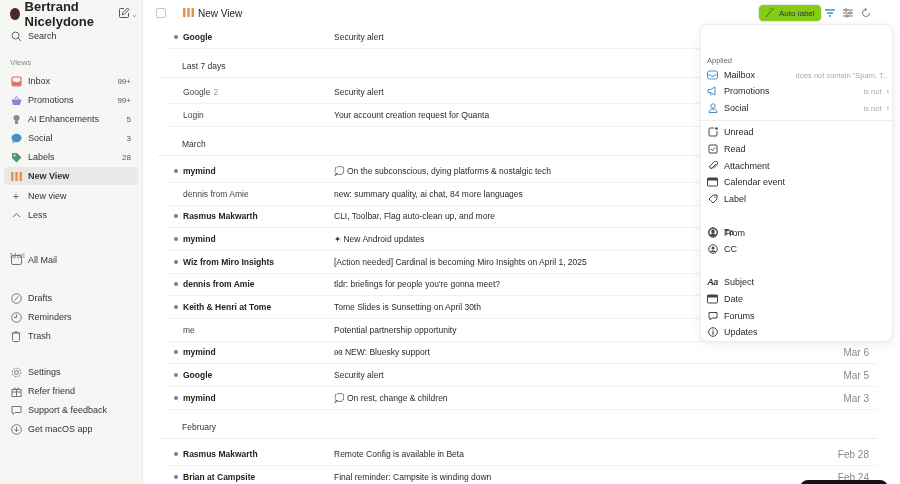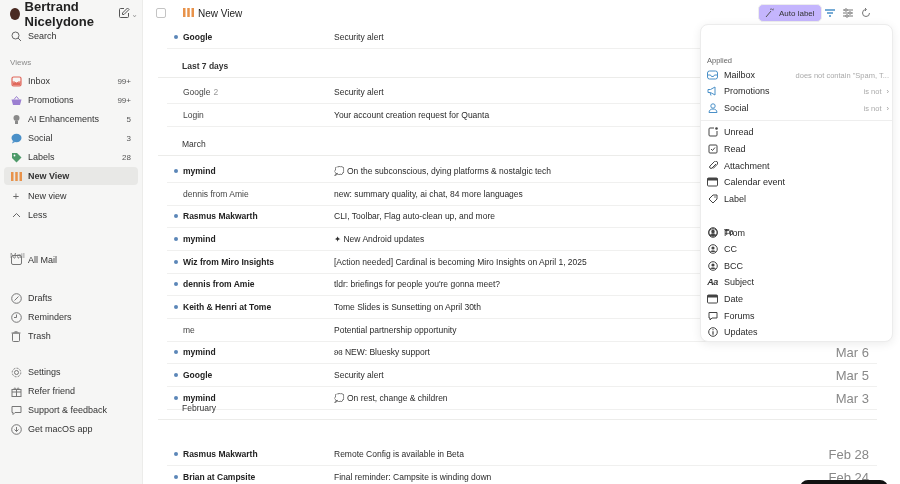--- a/index.html
+++ b/index.html
@@ -17,32 +17,32 @@
   .side-item .ico { width: 12px; height: 12px; margin-right: 6px; display: flex; align-items: center; justify-content: center; }
   .side-item .count { margin-left: auto; margin-right: 7px; color: #555; font-size: 8px; }
   .side-item.active { background: #e8e8e6; font-weight: bold; }
   .section-label { position: absolute; left: 10px; font-size: 8px; color: #8a8a8a; }
 
   
   .header { position: absolute; left: 143px; top: 0; right: 0; height: 26px; }
   .hdr-check { position: absolute; left: 13px; top: 8px; width: 10px; height: 10px; border: 1px solid #c4c4c4; border-radius: 2px; }
   .hdr-viewicon { position: absolute; left: 40px; top: 8px; }
   .hdr-title { position: absolute; left: 55px; top: 8px; font-size: 10px; color: #222; }
-  .autolabel { position: absolute; left: 615px; top: 4px; height: 18px; padding: 0 6px; border: 1px solid #ededed; border-radius: 5px; display: flex; align-items: center; font-size: 8px; color: #333; background: #c4b5fd; }
+  .autolabel { position: absolute; left: 615px; top: 4px; height: 18px; padding: 0 6px; border: 1px solid #ededed; border-radius: 5px; display: flex; align-items: center; font-size: 8px; color: #333; background: #84cc16; }
   .autolabel svg { margin-right: 4px; }
   .hdr-icon { position: absolute; top: 7px; width: 12px; height: 12px; }
 
   
   .list { position: absolute; left: 143px; top: 26px; right: 0; }
   .row { position: absolute; left: 24px; width: 710px; height: 23px; border-bottom: 1px solid #f0f0ef; font-size: 8.5px; display: flex; align-items: center; }
   .row .dot { position: absolute; left: 7px; width: 4px; height: 4px; border-radius: 50%; background: #5b86b8; }
   .row .sender { position: absolute; left: 16px; color: #444; }
   .row.unread .sender { font-weight: bold; color: #222; }
   .row .subject { position: absolute; left: 167px; color: #2a2a2a; white-space: nowrap; }
-  .row .date { position: absolute; right: 8px; color: #888; font-size: 13px; }
+  .row .date { position: absolute; right: 8px; color: #888; font-size: 10px; }
   .row .cnt { color: #999; font-weight: normal; margin-left: 3px; }
   .group { position: absolute; left: 15px; width: 719px; height: 24px; border-bottom: 1px solid #ececea; display: flex; align-items: center; padding-left: 24px; font-size: 8.5px; color: #333; }
 
   
   .popover { position: absolute; left: 700px; top: 24px; width: 193px; height: 318px; background: #fff; border: 1px solid #ececec; border-radius: 8px; box-shadow: 0 2px 10px rgba(0,0,0,0.08); }
   .filter-input { position: absolute; left: 6px; top: 6px; width: 180px; height: 18px; border: 1px solid #e4e4e4; border-radius: 5px; background: #f4f4f3; font-size: 8.5px; color: #999; padding-left: 5px; font-family: "Liberation Sans", sans-serif; outline: none; }
   .pop-label { position: absolute; left: 6px; top: 31px; font-size: 7.5px; color: #666; }
   .pop-item { position: absolute; left: 6px; width: 182px; height: 16px; display: flex; align-items: center; font-size: 9px; color: #2a2a2a; }
   .pop-item .ico { width: 11px; height: 11px; margin-right: 6px; display: flex; align-items: center; justify-content: center; font-style: italic; }
   .pop-item .cond { margin-left: auto; font-size: 7.5px; color: #aaa; display: flex; align-items: center; }
@@ -259,21 +259,21 @@
     </svg>
 </div>
 
 <div class="list">
   <div class="row unread" style="top:0px;">
     <span class="dot"></span>
     <span class="sender">Google</span>
     <span class="subject">Security alert</span>
   </div>
 
-  <div class="group" style="top:28px;font-weight:bold;">Last 7 days</div>
+  <div class="group" style="top:28px;">Last 7 days</div>
   <div class="row" style="top:55px;">
     <span class="sender"><span>Google</span><span class="cnt">2</span></span>
     <span class="subject">Security alert</span>
   </div>
   <div class="row" style="top:78px;">
     <span class="sender">Login</span>
     <span class="subject">Your account creation request for Quanta</span>
   </div>
 
   <div class="group" style="top:106px;">March</div>
@@ -327,21 +327,21 @@
       <span class="subject">Security alert</span>
       <span class="date">Mar 5</span>
     </div>
   <div class="row unread" style="top:361px;">
       <span class="dot"></span>
       <span class="sender">mymind</span>
       <span class="subject">💭 On rest, change &amp; children</span>
       <span class="date">Mar 3</span>
     </div>
 
-  <div class="group" style="top:370px;">February</div>
+  <div class="group" style="top:389px;">February</div>
   <div class="row unread" style="top:417px;">
       <span class="dot"></span>
       <span class="sender">Rasmus Makwarth</span>
       <span class="subject">Remote Config is available in Beta</span>
       <span class="date">Feb 28</span>
     </div>
   <div class="row unread" style="top:440px;">
       <span class="dot"></span>
       <span class="sender">Brian at Campsite</span>
       <span class="subject">Final reminder: Campsite is winding down</span>
@@ -460,30 +460,20 @@
   <div class="pop-item" style="top:216px;">
     <span class="ico">
         <svg width="10" height="10" viewBox="0 0 10 10">
           <circle cx="5" cy="5" r="4.3" fill="none" stroke="#444"></circle>
           <circle cx="5" cy="4" r="1.6" fill="#444"></circle>
           <path d="M2.3 8c1-1.5 4.4-1.5 5.4 0" fill="#444" stroke="#444"></path>
         </svg>
       </span>
     <span>CC</span>
   </div>
-  <div class="pop-item" style="top:233px;">
-    <span class="ico">
-        <svg width="10" height="10" viewBox="0 0 10 10">
-          <circle cx="5" cy="5" r="4.3" fill="none" stroke="#444"></circle>
-          <circle cx="5" cy="4" r="1.6" fill="#444"></circle>
-          <path d="M2.3 8c1-1.5 4.4-1.5 5.4 0" fill="#444" stroke="#444"></path>
-        </svg>
-      </span>
-    <span>BCC</span>
-  </div>
   <div class="pop-item" style="top:249px;">
     <span class="ico aa">Aa</span>
     <span>Subject</span>
   </div>
   <div class="pop-item" style="top:266px;">
     <span class="ico">
         <svg width="11" height="10" viewBox="0 0 11 10">
           <rect x="0.5" y="1" width="10" height="8" rx="1" fill="none" stroke="#444"></rect>
           <rect x="0.5" y="1" width="10" height="2.5" fill="#444"></rect>
         </svg>

